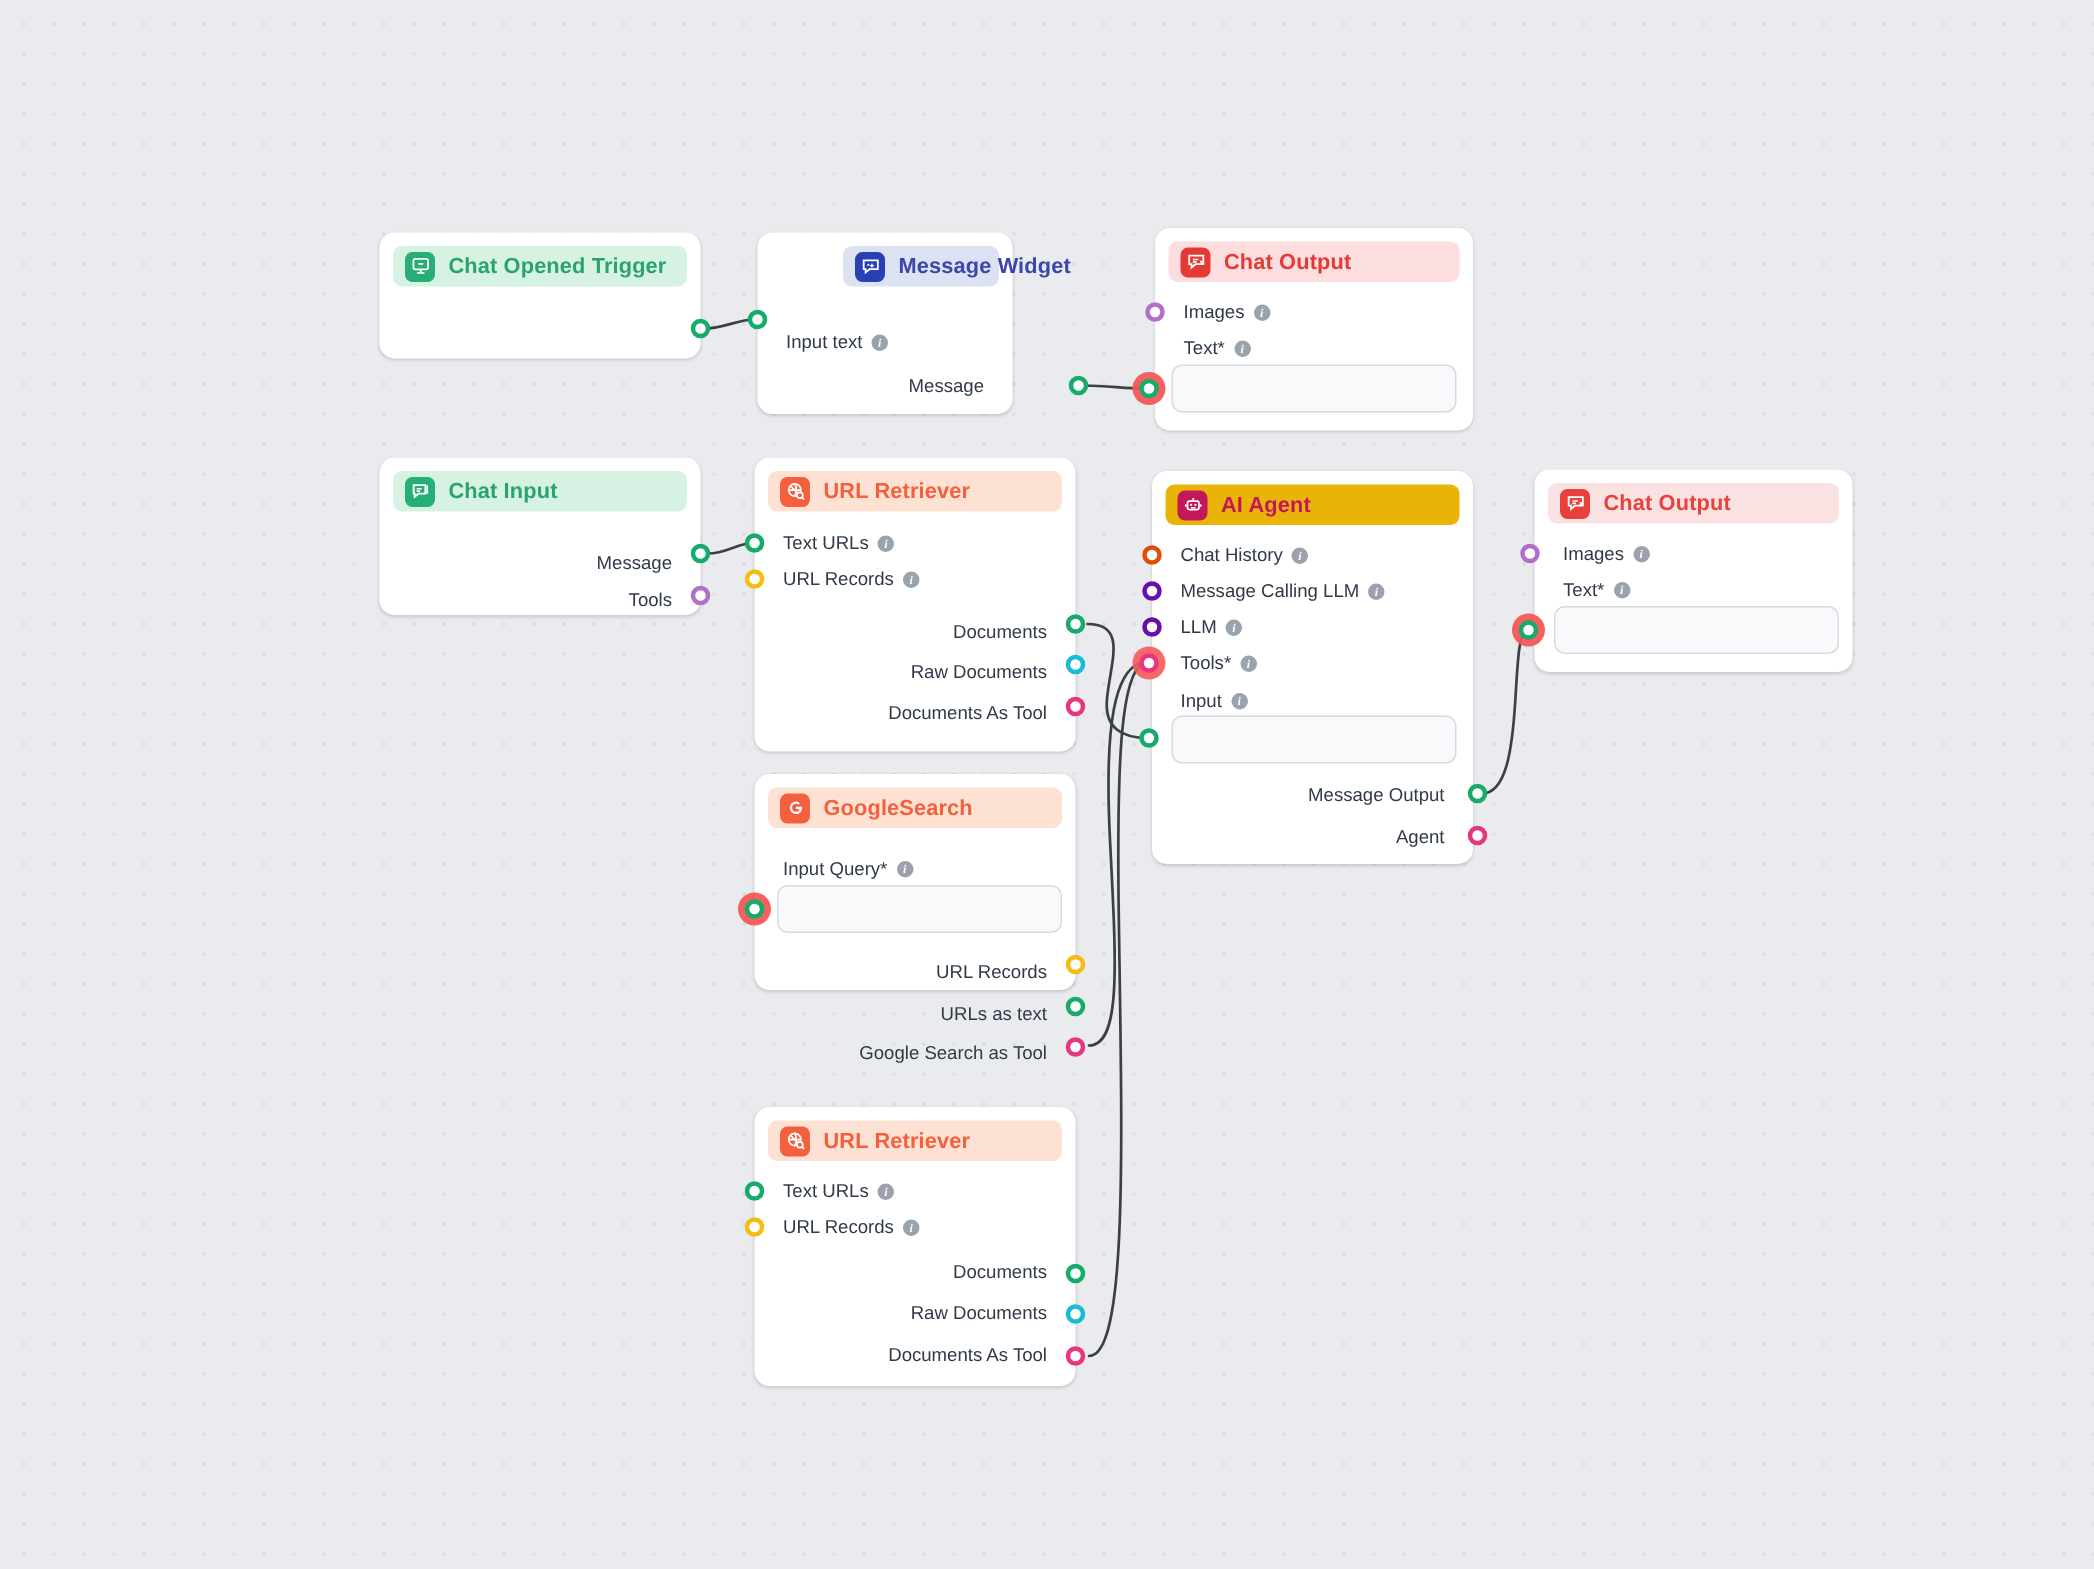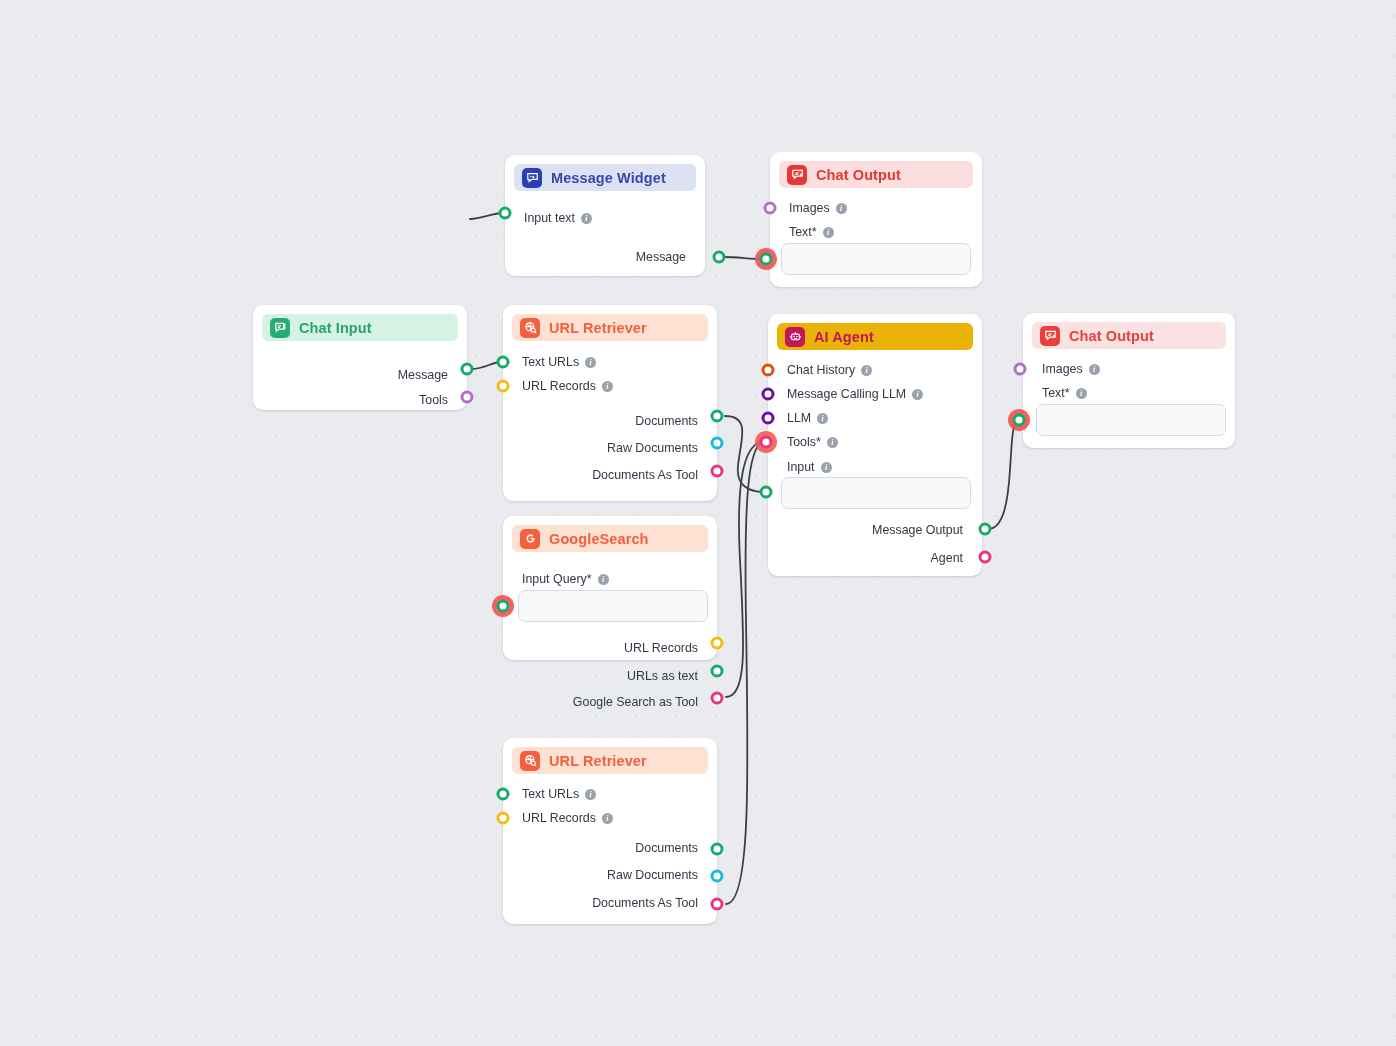--- a/index.html
+++ b/index.html
@@ -150,33 +150,48 @@
       <path d="M 725 416 C 752 416, 740 442, 738 466 C 736 486, 749 492, 765 492"></path>
 
       <path d="M 726 697 C 748 697, 744 640, 740 560 C 736 480, 744 448, 760 442"></path>
 
       <path d="M 726 904 C 752 904, 748 760, 746 620 C 744 500, 748 450, 762 442"></path>
 
       <path d="M 988 529 C 1004 529, 1008 500, 1010 470 C 1012 440, 1012 424, 1018 420"></path>
     </g>
   </svg>
 
-
-  <div class="node th-blue" style="left:505px; top:155px; width:200px; height:121px;">
+  <div class="node th-green" style="left:253px; top:155px; width:214px; height:84px;">
+    <div class="node-header">
+      <span class="node-icon">
+        <svg width="13" height="13" viewBox="0 0 16 16" fill="none" stroke="#fff" stroke-width="1.5">
+          <rect x="2" y="2" width="12" height="8.5" rx="1.5"></rect>
+          <path d="M8 10.5v2.5M5 13.5h6M6 6h4"></path>
+        </svg>
+      </span>
+      <span class="node-title">Chat Opened Trigger</span>
+    </div>
+    <div class="row right" style="top:212px;">
+      <span class="row-label">Message</span>
+    </div>
+    <div class="port green" style="left:214px; top:64px;"></div>
+  </div>
+
+  <div class="node th-blue" style="left:505px; top:155px; width:170px; height:121px;padding-left:48px;">
     <div class="node-header">
       <span class="node-icon">
         <svg width="13" height="13" viewBox="0 0 16 16" fill="none" stroke="#fff" stroke-width="1.5">
           <path d="M2.2 3.2h11.6v7.2H7l-3.2 2.6v-2.6H2.2z"></path>
           <circle cx="6" cy="6.8" r=".9" fill="#fff" stroke="none"></circle>
           <path d="M9 5.4l.7 1.4 1.4.7-1.4.7-.7 1.4-.7-1.4L6.9 7.5l1.4-.7z" fill="#fff" stroke="none"></path>
         </svg>
       </span>
       <span class="node-title">Message Widget</span>
     </div>
-    <div class="row left" style="top:57px;text-align:right;">
+    <div class="row left" style="top:67px;text-align:right;">
       <span class="row-label">Input text</span>
       <span class="info">i</span>
     </div>
     <div class="port green" style="left:0px; top:58px;"></div>
     <div class="row right" style="top:96px;">
       <span class="row-label">Message</span>
     </div>
     <div class="port green" style="left:214px; top:102px;"></div>
   </div>
 

